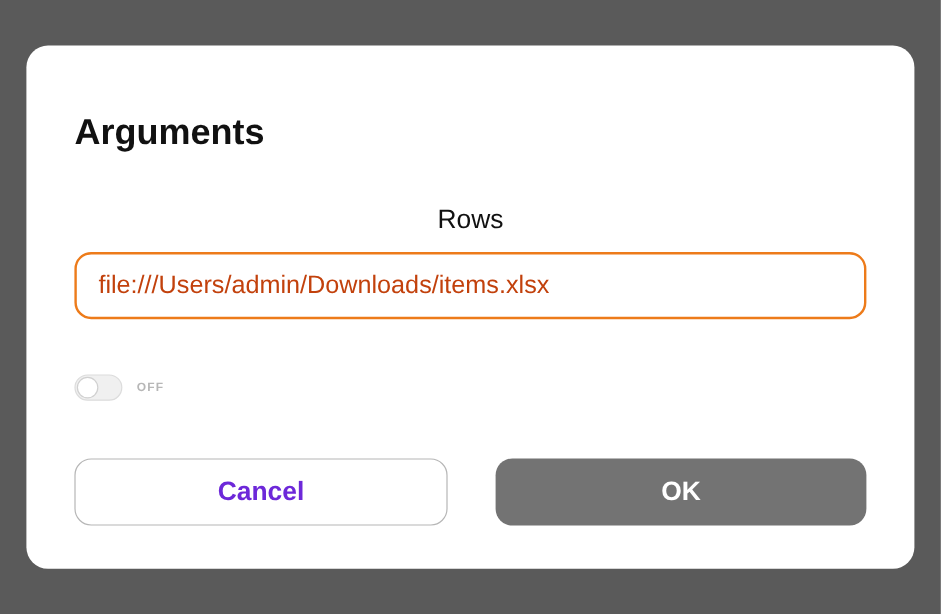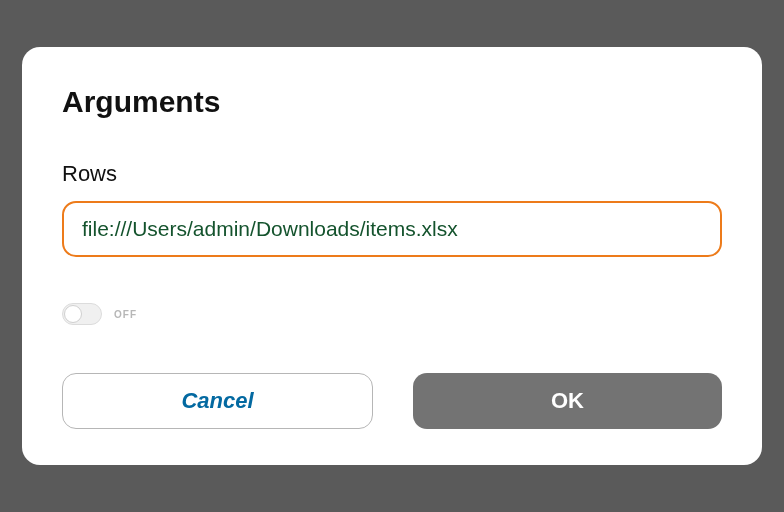--- a/index.html
+++ b/index.html
@@ -10,44 +10,45 @@
       display: flex;
       align-items: center;
       justify-content: center;
       font-family: -apple-system, BlinkMacSystemFont, "Segoe UI", Helvetica, Arial, sans-serif;
       overflow: hidden;
     }
     .modal {
       width: 740px;
       background: #fff;
       border-radius: 18px;
-      padding: 38px 40px 36px 40px;
+      padding: 56px 40px 36px 40px;
       display: flex;
       flex-direction: column;
     }
     .modal-title {
       font-size: 30px;
       font-weight: 600;
       color: #111;
       margin-bottom: 42px;
     }
     .field-label {
       font-size: 22px;
       font-weight: 400;
       color: #111;
       margin-bottom: 14px;
+      text-align: center;
     }
     .text-input {
       width: 100%;
       border: 2px solid #ed7b1a;
       border-radius: 14px;
       height: 56px;
       padding: 0 18px;
       font-size: 21px;
-      color: #14532d;
+      color: #c2410c;
       background: #fff;
       outline: none;
       font-family: inherit;
     }
     .section-gap { height: 36px; }
     .toggle-row {
       display: flex;
       align-items: center;
       margin-top: 10px;
       margin-bottom: 48px;
@@ -91,22 +92,21 @@
       font-weight: 600;
       cursor: pointer;
       display: flex;
       align-items: center;
       justify-content: center;
       font-family: inherit;
     }
     .btn-cancel {
       background: #fff;
       border: 1.5px solid #b6b6b6;
-      color: #0369a1;
-      font-style: italic;
+      color: #6d28d9;
     }
     .btn-ok {
       background: #737373;
       border: none;
       color: #fff;
     }
   </style>
 </head>
 <body>
 

